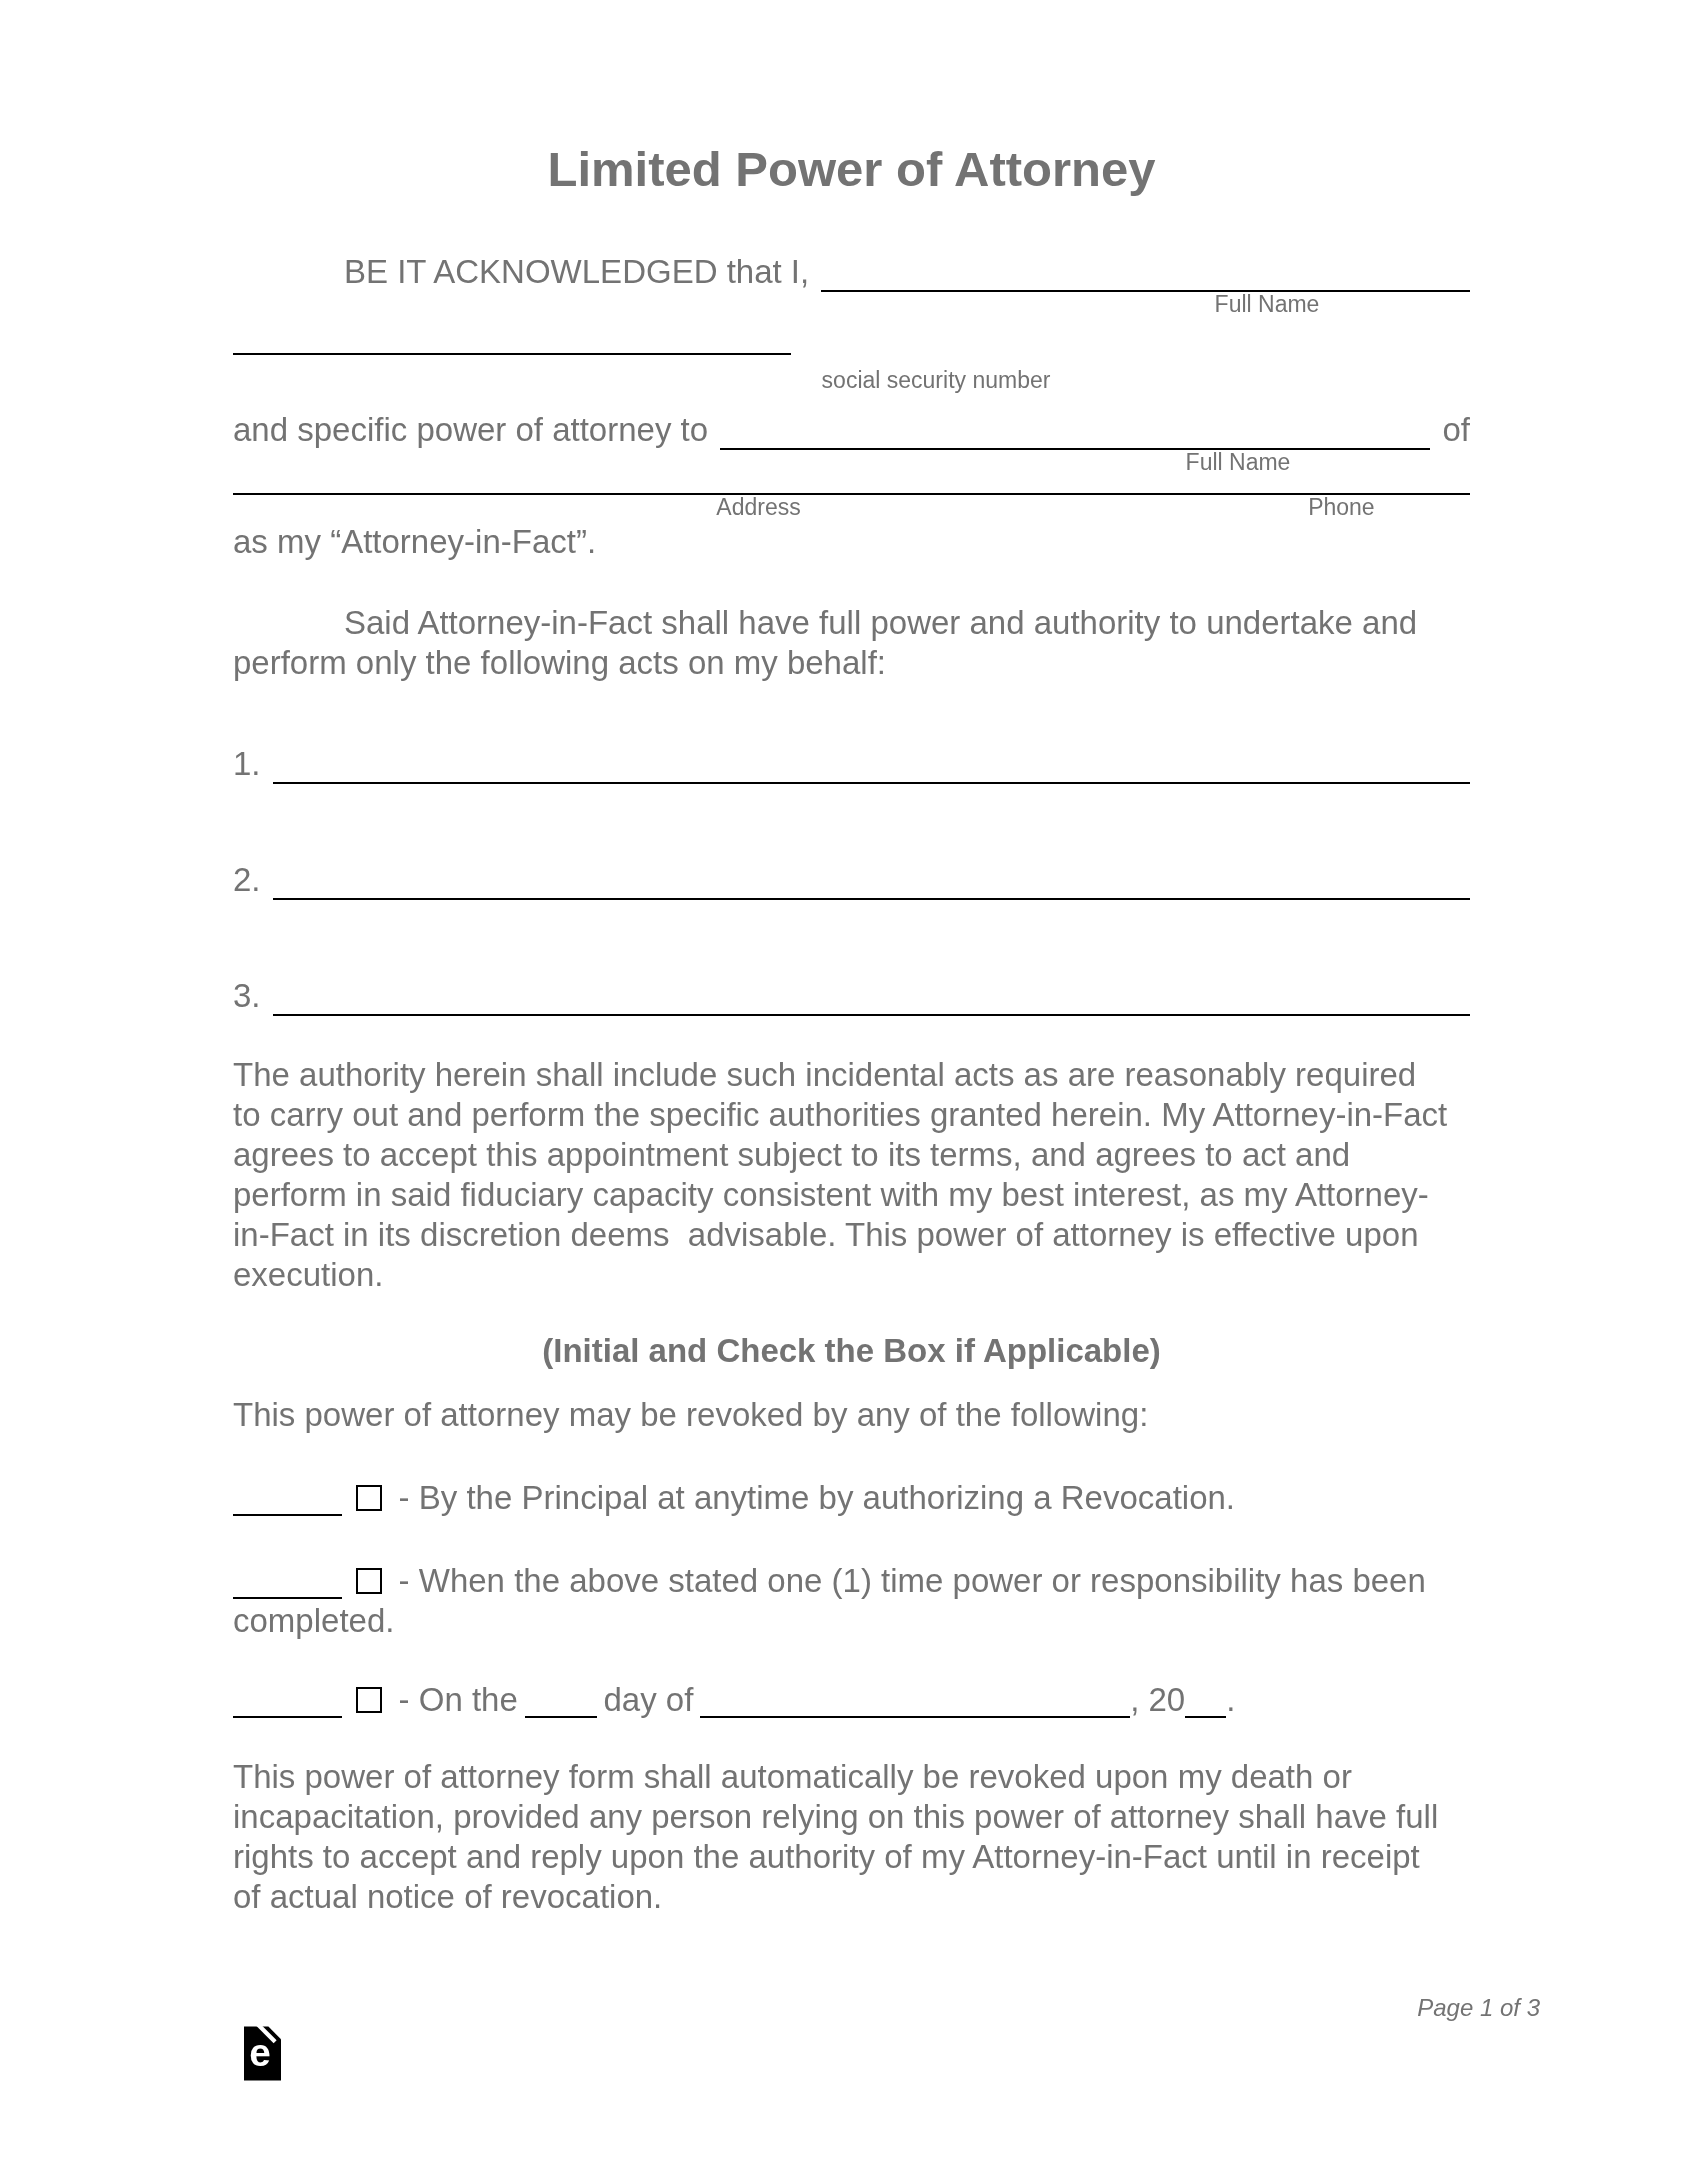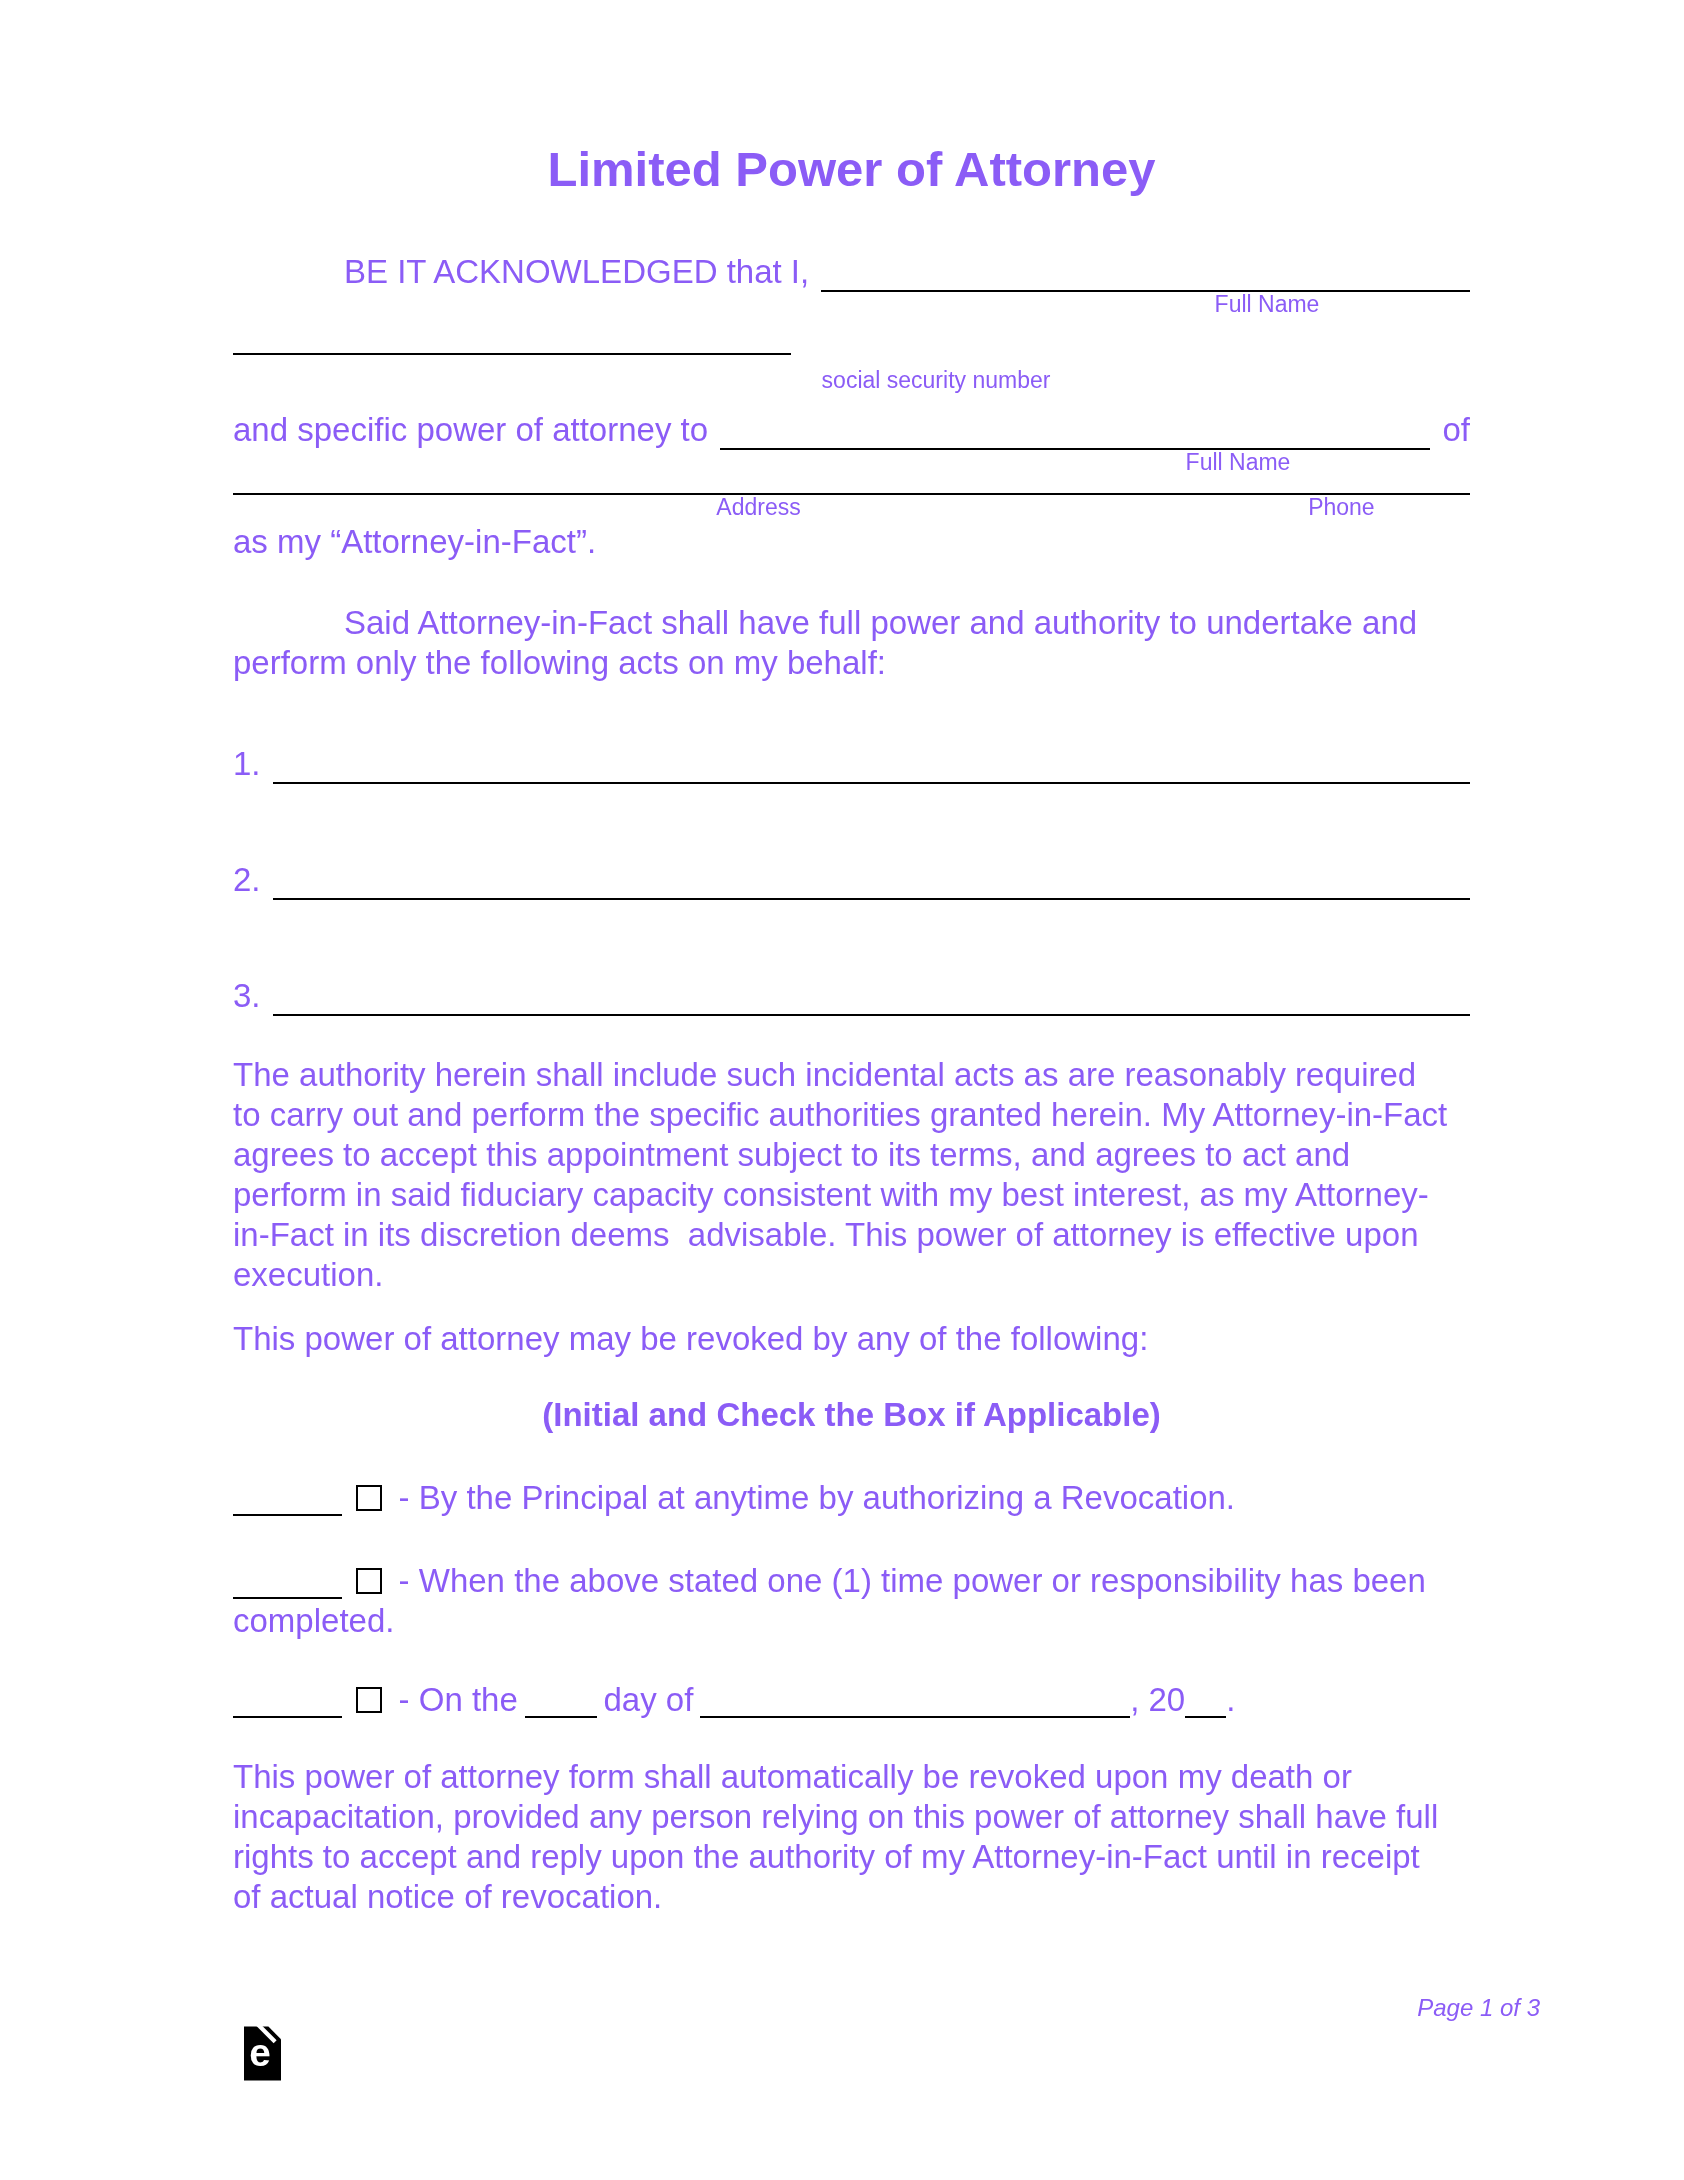--- a/index.html
+++ b/index.html
@@ -1,21 +1,21 @@
 <!DOCTYPE html>
 <html style="font-size:13.6px"><head>
 <meta charset="utf-8">
 <style>
   html, body { margin: 0; padding: 0; background: #ffffff; }
   .page {
     position: relative;
     width: 1685px;
     height: 2181px;
     background: #ffffff;
-    color: #8b5cf6;
+    color: #737373;
     font-family: "Liberation Sans", "DejaVu Sans", sans-serif;
     font-size: 33px;
     line-height: 40px;
     box-sizing: border-box;
     padding: 143px 215px 0 233px;
     overflow: hidden;
   }
   .title {
     margin: 0;
     font-size: 49px;
@@ -131,23 +131,23 @@
     <span class="blankf ml14"></span>
   </div>
 
   <p class="para mt46">The authority herein shall include such incidental acts as are reasonably required
 to carry out and perform the specific authorities granted herein. My Attorney-in-Fact
 agrees to accept this appointment subject to its terms, and agrees to act and
 perform in said fiduciary capacity consistent with my best interest, as my Attorney-
 in-Fact in its discretion deems  advisable. This power of attorney is effective upon
 execution.</p>
 
+  <p class="para bold-center mt42">(Initial and Check the Box if Applicable)</p>
+
   <p class="para mt28">This power of attorney may be revoked by any of the following:</p>
-
-  <p class="para bold-center mt42">(Initial and Check the Box if Applicable)</p>
 
   <div class="rev mt50">
     <span class="blanki init-blank"></span><span class="chk"></span><span class="rev-text">- By the Principal at anytime by authorizing a Revocation.</span>
   </div>
 
   <div class="rev mt50">
     <span class="blanki init-blank"></span><span class="chk"></span><span class="rev-text">- When the above stated one (1) time power or responsibility has been
 completed.</span>
   </div>
 

